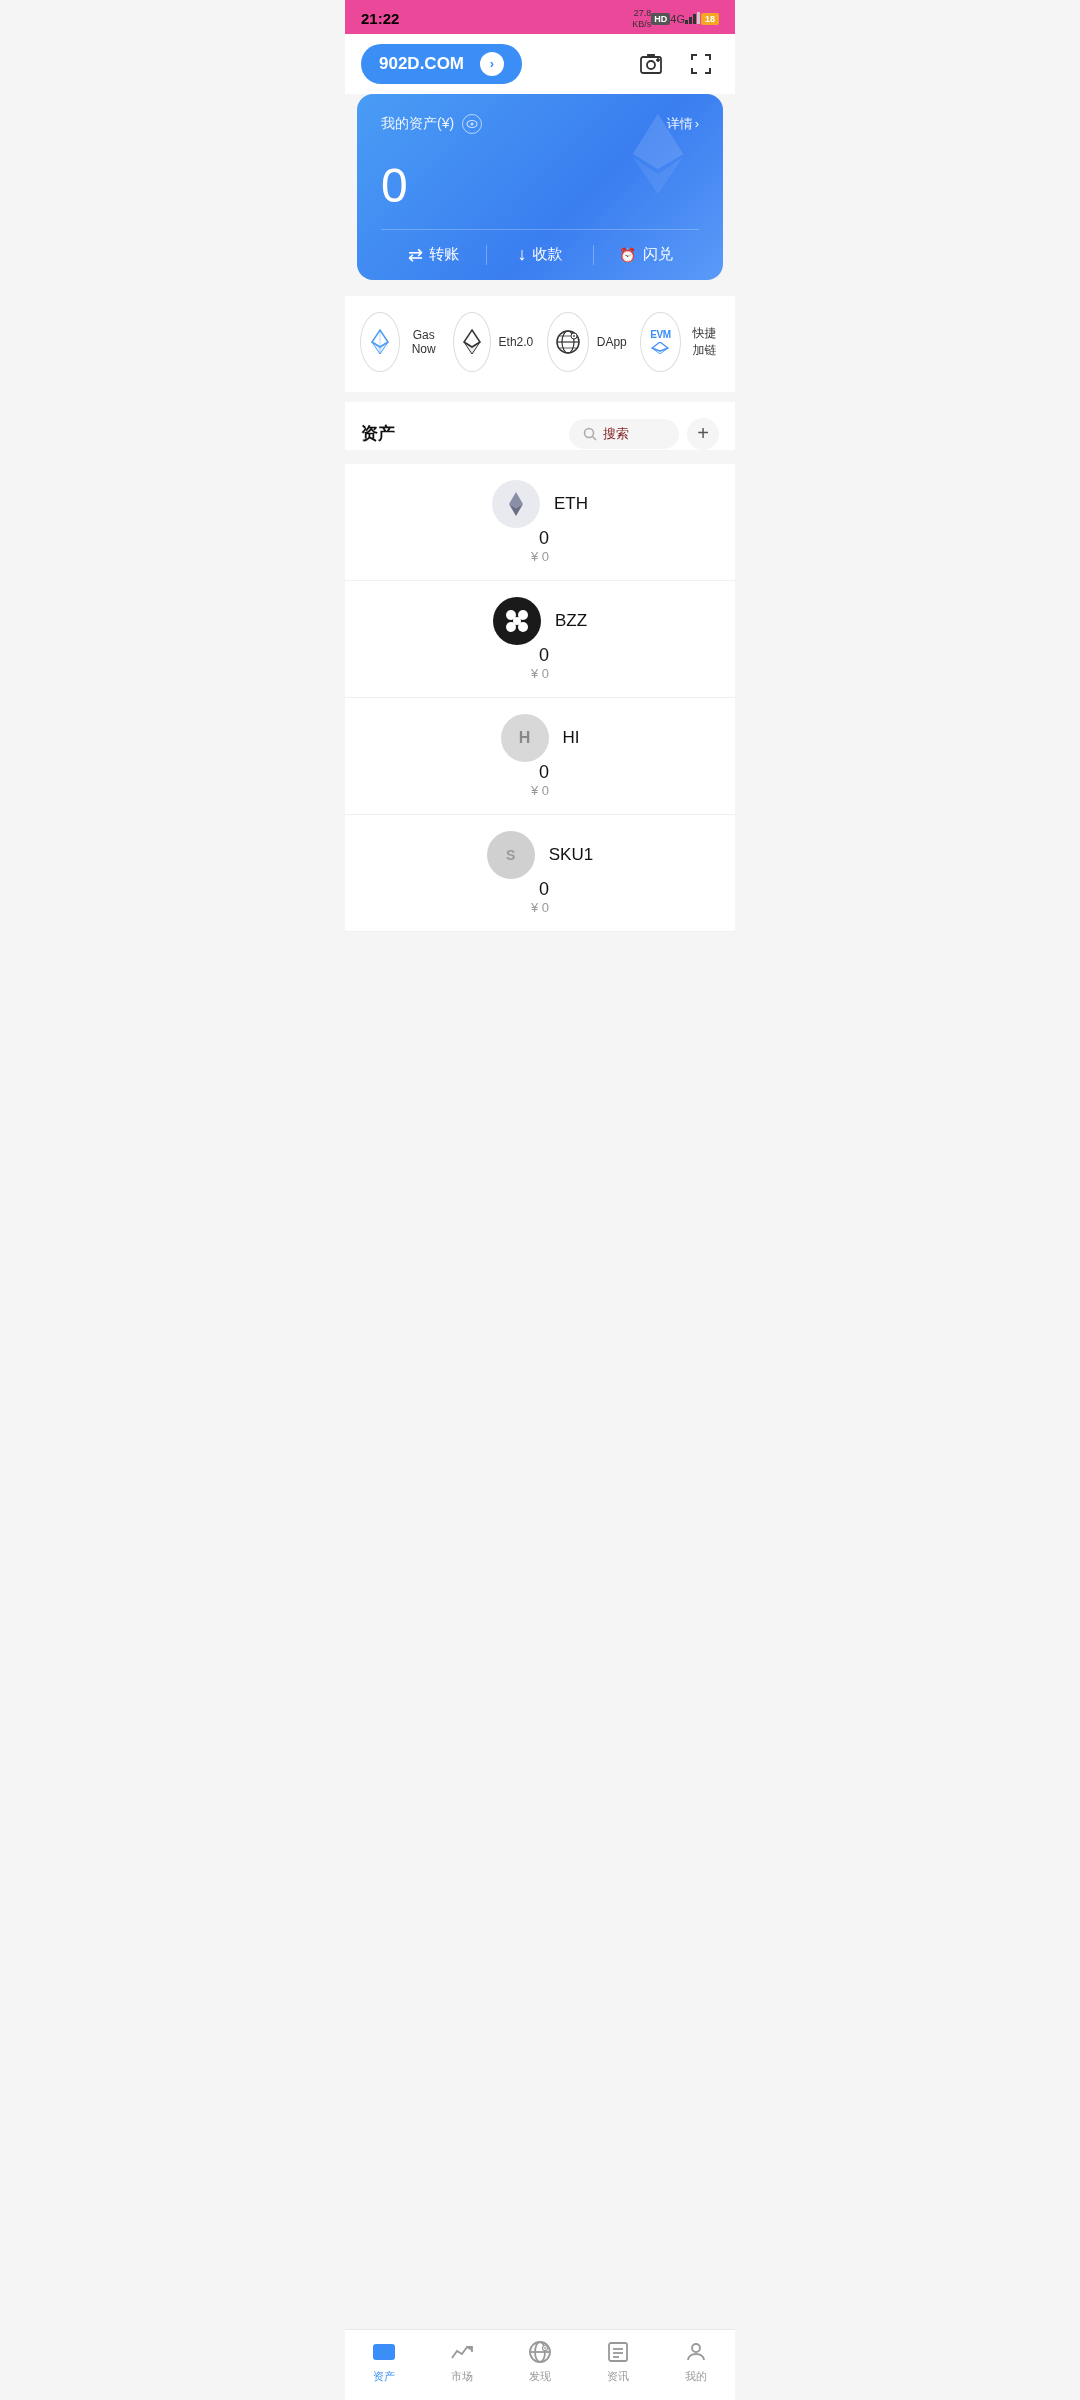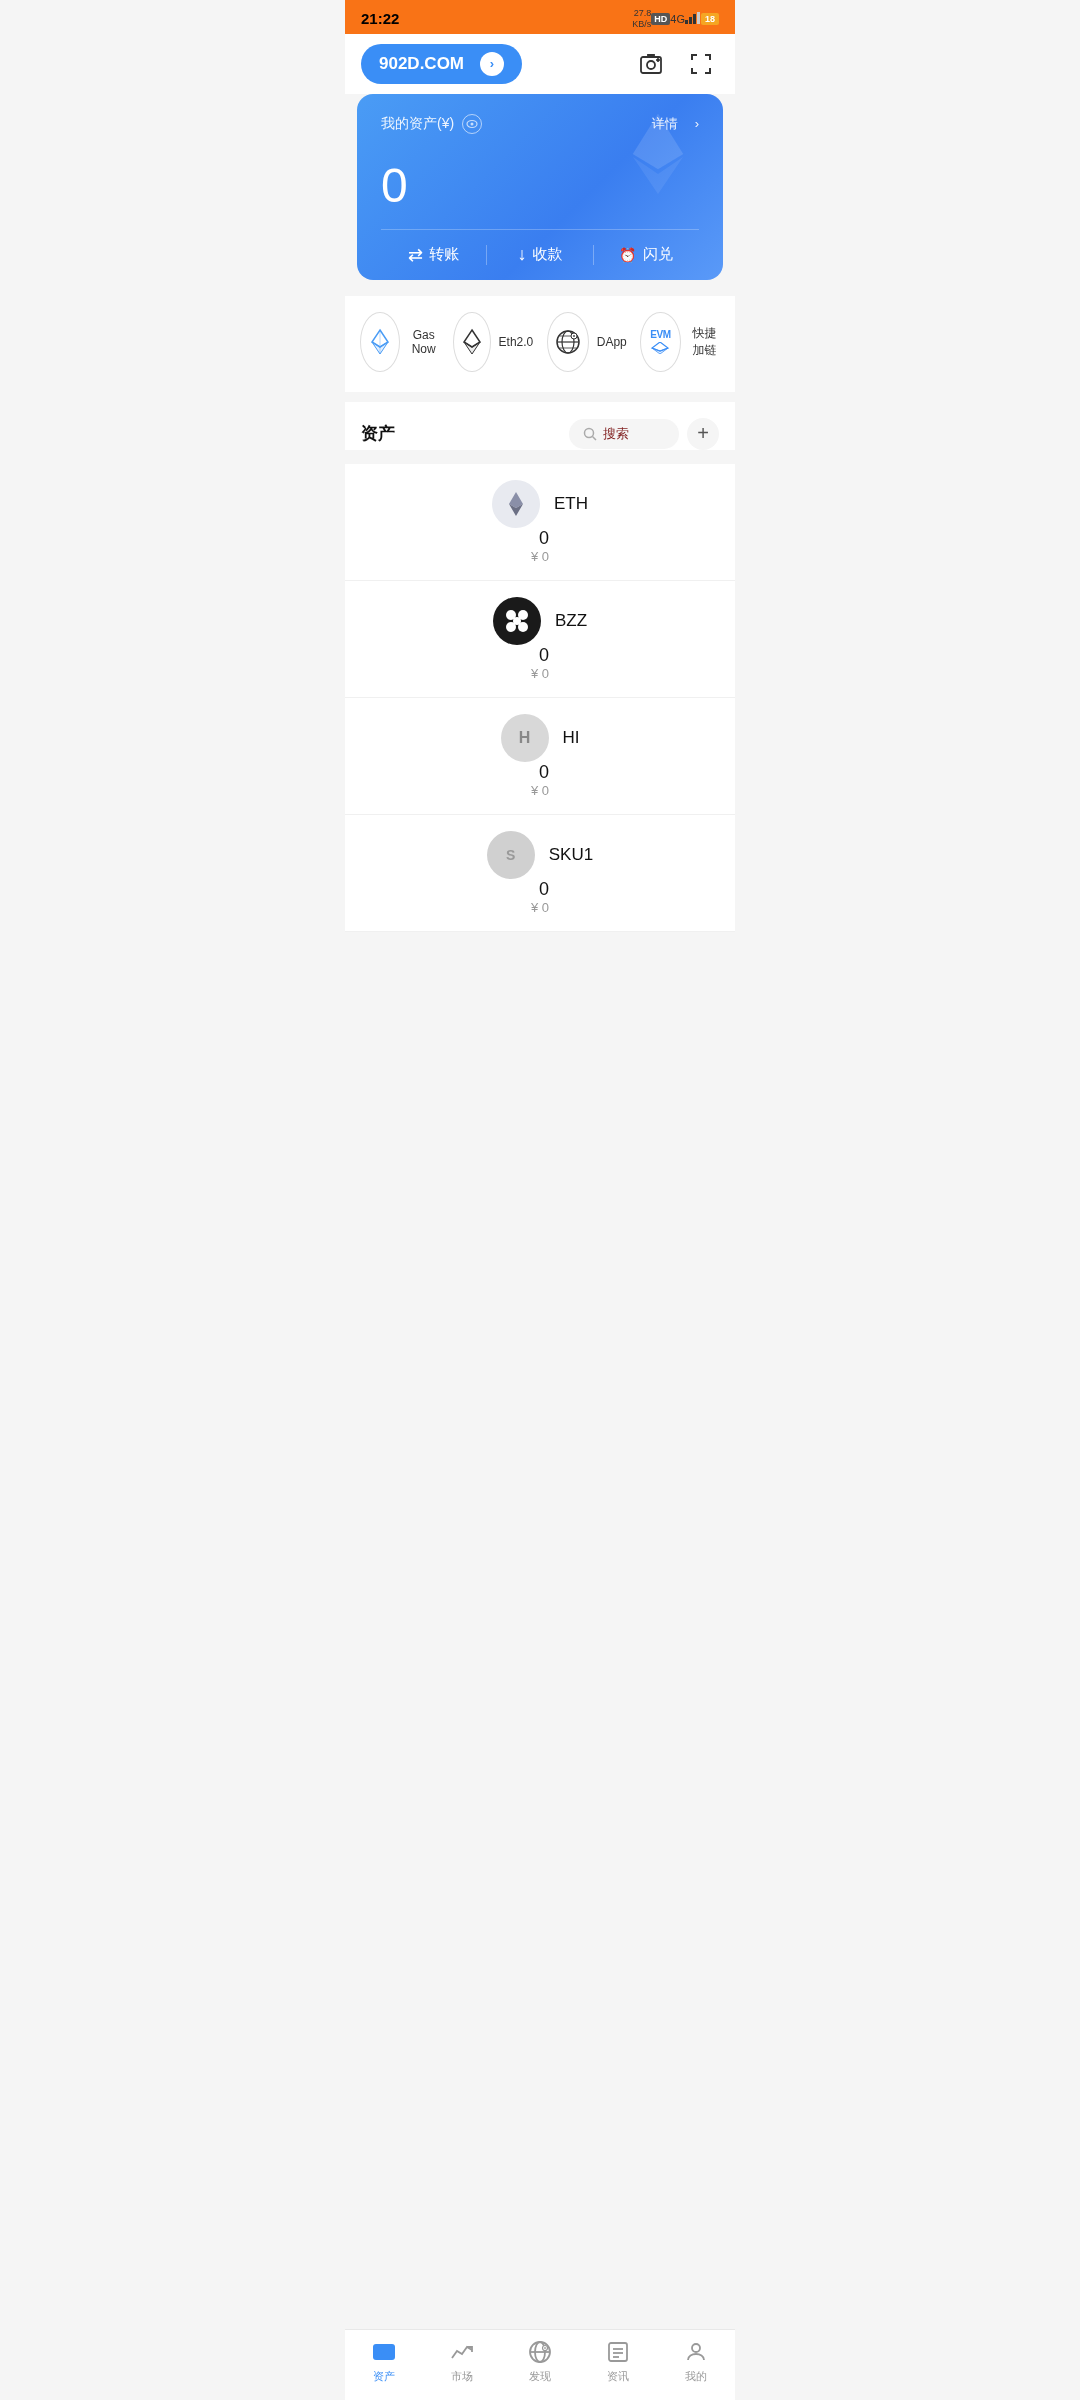--- a/index.html
+++ b/index.html
@@ -13,21 +13,21 @@
       position: relative;
       overflow-x: hidden;
     }
 
     
     .status-bar {
       display: flex;
       justify-content: space-between;
       align-items: center;
       padding: 8px 16px 4px;
-      background: #f97316;
+      background: #ec4899;
     }
     .status-time {
       font-size: 15px;
       font-weight: 600;
       color: #000;
     }
     .status-icons {
       display: flex;
       align-items: center;
       gap: 0;
@@ -126,21 +126,21 @@
       display: flex;
       align-items: center;
       justify-content: center;
       font-size: 11px;
     }
     .detail-link {
       font-size: 13px;
       color: rgba(255,255,255,0.9);
       display: flex;
       align-items: center;
-      gap: 17px;
+      gap: 2px;
     }
     .asset-amount {
       font-size: 48px;
       font-weight: 300;
       color: #fff;
       margin-bottom: 4px;
     }
     .eth-watermark {
       position: absolute;
       right: 20px;

